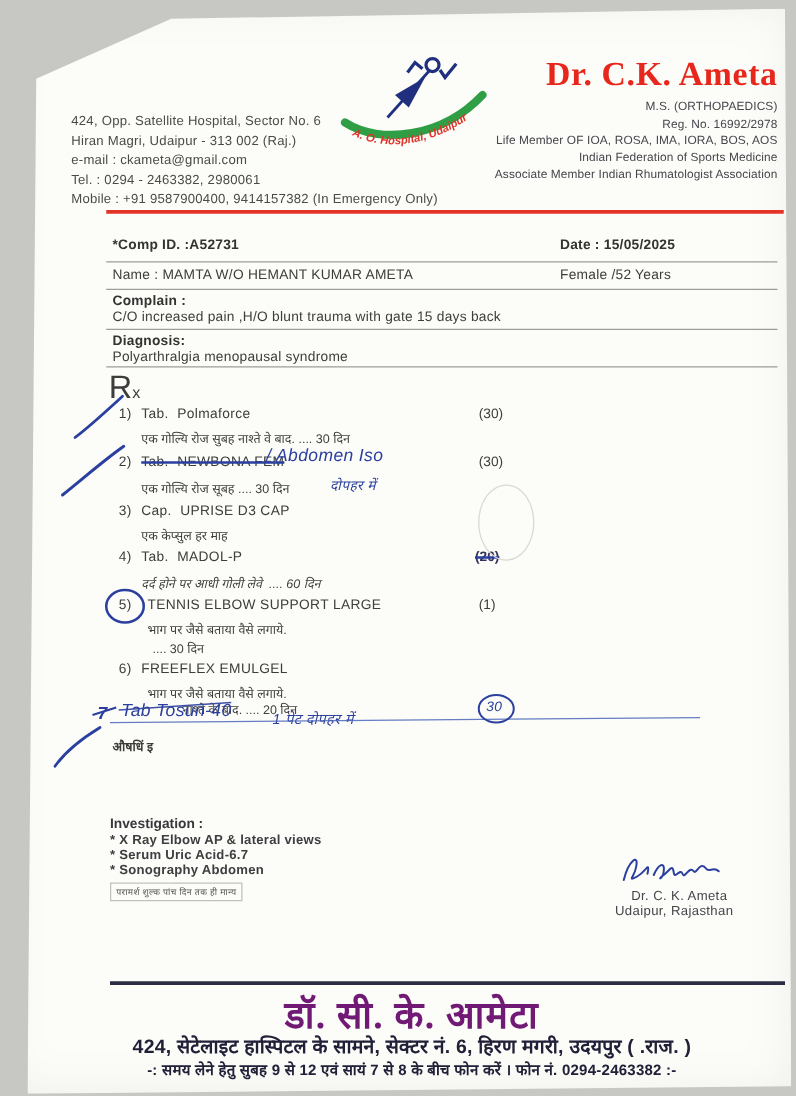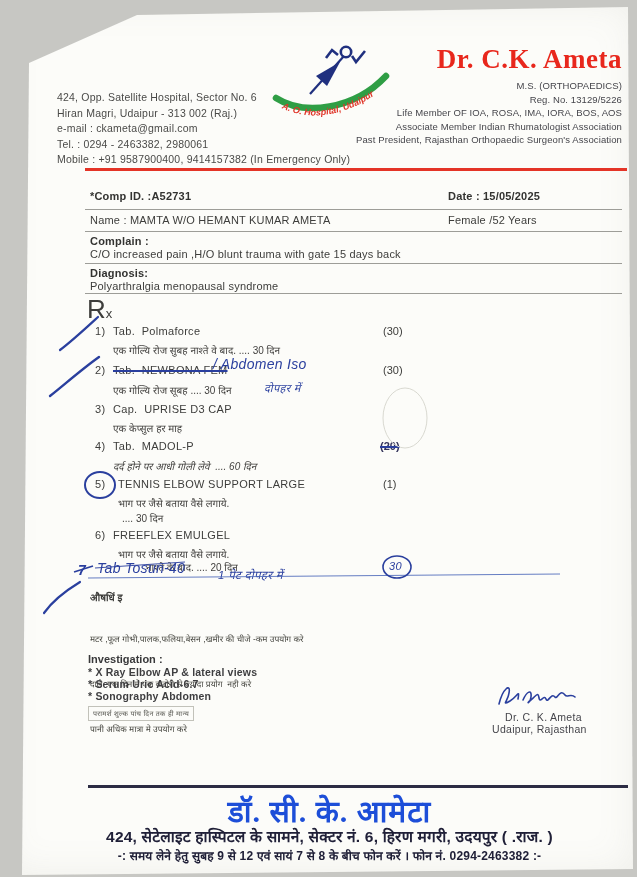--- a/index.html
+++ b/index.html
@@ -24,21 +24,21 @@
   .strike-blue{text-decoration:line-through;text-decoration-color:#2a3f9e;text-decoration-thickness:2px;}
   .qty-struck{color:#33335a;text-decoration:line-through;text-decoration-color:#2a3f9e;text-decoration-thickness:2px;font-weight:700;}
   .hw{color:#2a3f9e;font-style:italic;letter-spacing:.3px;}
   .advice-h{font-size:10px;color:#3c3c3a;font-weight:600;}
   .advice{font-size:8.5px;color:#45453f;line-height:15px;white-space:pre;}
   .inv-h{font-size:11px;font-weight:700;color:#38383a;}
   .inv{font-size:10.5px;font-weight:700;color:#3e3e40;line-height:12px;letter-spacing:.2px;}
   .tinynote{font-size:7px;color:#55554f;border:1px solid #c2c2ba;padding:2px 4px;letter-spacing:.3px;}
   .signame{font-size:10.5px;color:#45454b;letter-spacing:.3px;}
   .footrule{height:3px;background:#2c2c44;}
-  .foot-title{font-size:30px;font-weight:700;color:#1d4ed8;font-family:"Liberation Serif",serif;letter-spacing:1px;}
+  .foot-title{font-size:30px;font-weight:700;color:#701a75;font-family:"Liberation Serif",serif;letter-spacing:1px;}
   .foot-addr{font-size:15.5px;font-weight:700;color:#202038;letter-spacing:.2px;}
   .foot-phone{font-size:12px;font-weight:700;color:#202038;letter-spacing:.2px;}
   .center-foot{left:30px;right:8px;text-align:center;}
   svg{display:block;}
 </style>
 </head>
 <body>
 
 <div id="page">
   <div id="paper"></div>
@@ -62,24 +62,24 @@
       <path id="logoArc" d="M12,66 C42,84 88,76 122,44" fill="none"></path>
       <text font-size="9" font-weight="bold" font-style="italic" fill="#e03428" font-family="Liberation Sans, sans-serif">
         <textPath href="#logoArc" startOffset="4">A. O. Hospital, Udaipur</textPath>
       </text>
     </svg>
   </div>
 
   <div class="abs docname" style="right:15px;top:44px;">Dr. C.K. Ameta</div>
   <div class="abs creds" style="right:15px;top:79px;">
     <div>M.S. (ORTHOPAEDICS)</div>
-    <div>Reg. No. 13129/5226</div>
+    <div>Reg. No. 16992/2978</div>
     <div>Life Member OF IOA, ROSA, IMA, IORA, BOS, AOS</div>
+    <div>Indian Federation of Sports Medicine</div>
     <div>Associate Member Indian Rhumatologist Association</div>
-    <div>Past President, Rajasthan Orthopaedic Surgeon's Association</div>
   </div>
 
   <div class="abs redrule" style="left:85px;top:168px;width:542px;"></div>
 
   <div class="abs ptext pbold" style="left:90px;top:190px;">*Comp ID. :A52731</div>
   <div class="abs ptext pbold" style="left:448px;top:190px;">Date : 15/05/2025</div>
   <div class="abs grayline" style="left:85px;top:209px;width:537px;"></div>
 
   <div class="abs ptext" style="left:90px;top:214px;">Name : MAMTA W/O HEMANT KUMAR AMETA</div>
   <div class="abs ptext" style="left:448px;top:214px;">Female /52 Years</div>
@@ -128,25 +128,20 @@
   <span class="abs item" style="left:113px;top:529px;">FREEFLEX EMULGEL</span>
   <span class="abs hindi" style="left:118px;top:547px;">भाग पर जैसे बताया वैसे लगाये.</span>
   <span class="abs hindi" style="left:113px;top:560px;padding-left:33px;">नाश्ते के बाद. .... 20 दिन</span>
 
   <span class="abs hw" style="left:78px;top:562px;font-size:14px;font-weight:700;">7</span>
   <span class="abs hw" style="left:97px;top:560px;font-size:14px;">Tab Tosun-40</span>
   <span class="abs hw" style="left:218px;top:567px;font-size:11.5px;">1 पेट दोपहर में</span>
   <span class="abs hw" style="left:389px;top:560px;font-size:11px;">30</span>
 
   <div class="abs advice-h" style="left:90px;top:590px;">औषधिं इ</div>
-  <div class="abs advice" style="left:90px;top:602px;">
-    <div>मटर ,फूल गोभी,पालक,फलिया,बेसन ,खमीर की चीजे -कम उपयोग करे</div>
-    <div>दाले  एक दिन मे एक कटोरी से ज्यादा प्रयोग  नही करे</div>
-    <div>पानी अधिक मात्रा मे उपयोग करे</div>
-  </div>
 
   <div class="abs inv-h" style="left:88px;top:653px;">Investigation :</div>
   <div class="abs inv" style="left:88px;top:666px;">
     <div>* X Ray Elbow AP &amp; lateral views</div>
     <div>* Serum Uric Acid-6.7</div>
     <div>* Sonography Abdomen</div>
   </div>
   <div class="abs tinynote" style="left:88px;top:706px;">परामर्श शुल्क पांच दिन तक ही मान्य</div>
 
   <div class="abs" style="left:493px;top:680px;width:92px;height:30px;">

